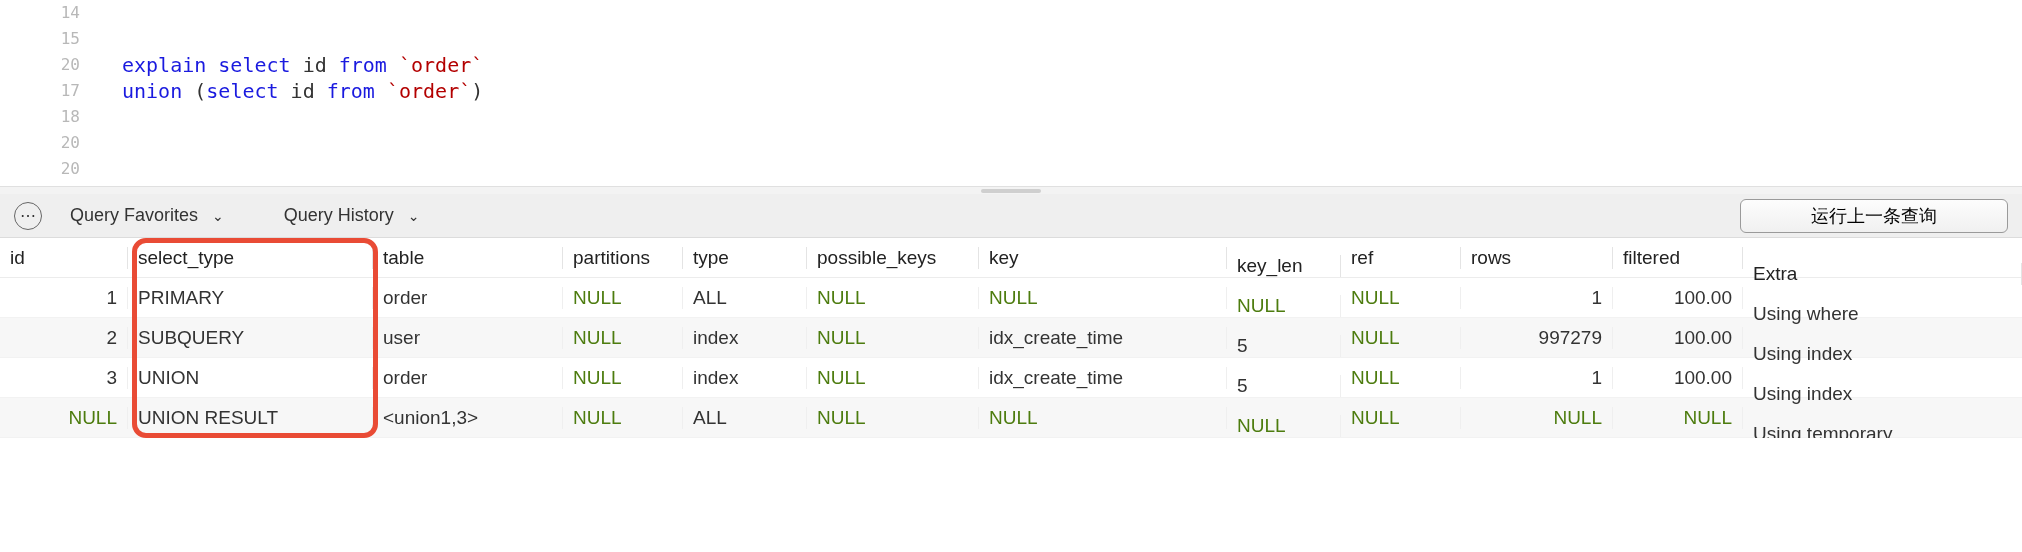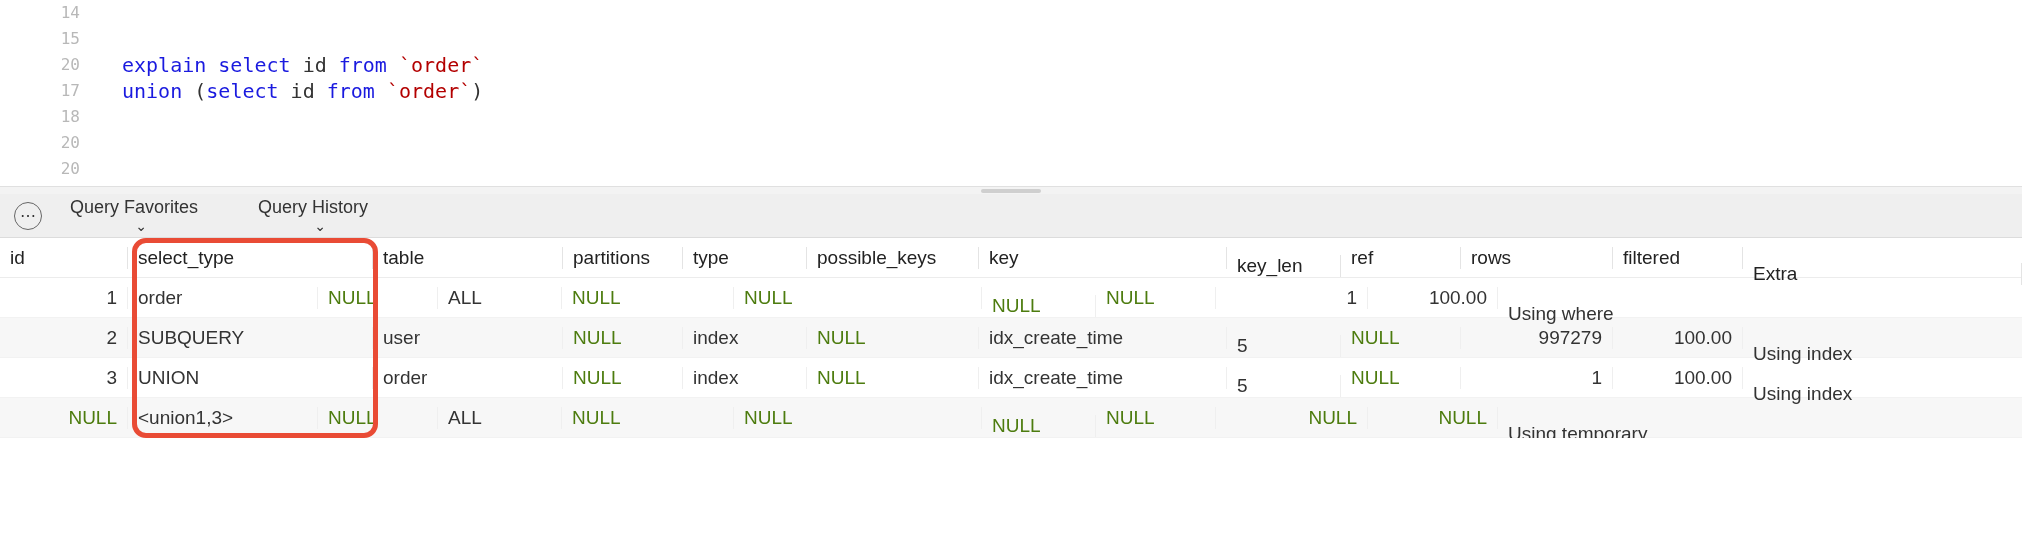--- a/index.html
+++ b/index.html
@@ -74,21 +74,20 @@
     line-height: 1;
     color: #333;
     cursor: pointer;
   }
   .toolbar .menu {
     display: flex;
     align-items: center;
     margin-right: 60px;
     color: #333;
     cursor: pointer;
-    flex-direction: column;
   }
   .chev {
     margin-left: 14px;
     font-size: 14px;
   }
   .toolbar-spacer { flex: 1; }
   .run-btn {
     border: 1px solid #9a9a9a;
     border-radius: 6px;
     background: linear-gradient(#fdfdfd,#f0f0f0);
@@ -179,20 +178,21 @@
   <div class="icon-btn">⋯</div>
   <div class="menu">
     <span>Query Favorites</span>
     <span class="chev">⌄</span>
   </div>
   <div class="menu">
     <span>Query History</span>
     <span class="chev">⌄</span>
   </div>
   <div class="toolbar-spacer"></div>
+  <button class="run-btn">运行上一条查询</button>
 </div>
 
 <div class="grid-area">
   <div class="grid">
     <div class="ghead">
       <div class="cell c-id">id</div>
       <div class="cell c-select_type">select_type</div>
       <div class="cell c-table">table</div>
       <div class="cell c-partitions">partitions</div>
       <div class="cell c-type">type</div>
@@ -200,20 +200,21 @@
       <div class="cell c-key">key</div>
       <div class="cell c-key_len">key_len</div>
       <div class="cell c-ref">ref</div>
       <div class="cell c-rows">rows</div>
       <div class="cell c-filtered">filtered</div>
       <div class="cell c-extra">Extra</div>
     </div>
     <div id="grid-body">
         <div class="grow">
           <div class="cell c-id num">1</div>
+          <div class="cell c-select_type">PRIMARY</div>
           <div class="cell c-table">order</div>
           <div class="cell c-partitions null">NULL</div>
           <div class="cell c-type">ALL</div>
           <div class="cell c-possible null">NULL</div>
           <div class="cell c-key null">NULL</div>
           <div class="cell c-key_len null">NULL</div>
           <div class="cell c-ref null">NULL</div>
           <div class="cell c-rows num">1</div>
           <div class="cell c-filtered num">100.00</div>
           <div class="cell c-extra">Using where</div>
@@ -241,20 +242,21 @@
           <div class="cell c-possible null">NULL</div>
           <div class="cell c-key">idx_create_time</div>
           <div class="cell c-key_len">5</div>
           <div class="cell c-ref null">NULL</div>
           <div class="cell c-rows num">1</div>
           <div class="cell c-filtered num">100.00</div>
           <div class="cell c-extra">Using index</div>
         </div>
         <div class="grow alt">
           <div class="cell c-id null num">NULL</div>
+          <div class="cell c-select_type">UNION RESULT</div>
           <div class="cell c-table">&lt;union1,3&gt;</div>
           <div class="cell c-partitions null">NULL</div>
           <div class="cell c-type">ALL</div>
           <div class="cell c-possible null">NULL</div>
           <div class="cell c-key null">NULL</div>
           <div class="cell c-key_len null">NULL</div>
           <div class="cell c-ref null">NULL</div>
           <div class="cell c-rows null num">NULL</div>
           <div class="cell c-filtered null num">NULL</div>
           <div class="cell c-extra">Using temporary</div>

